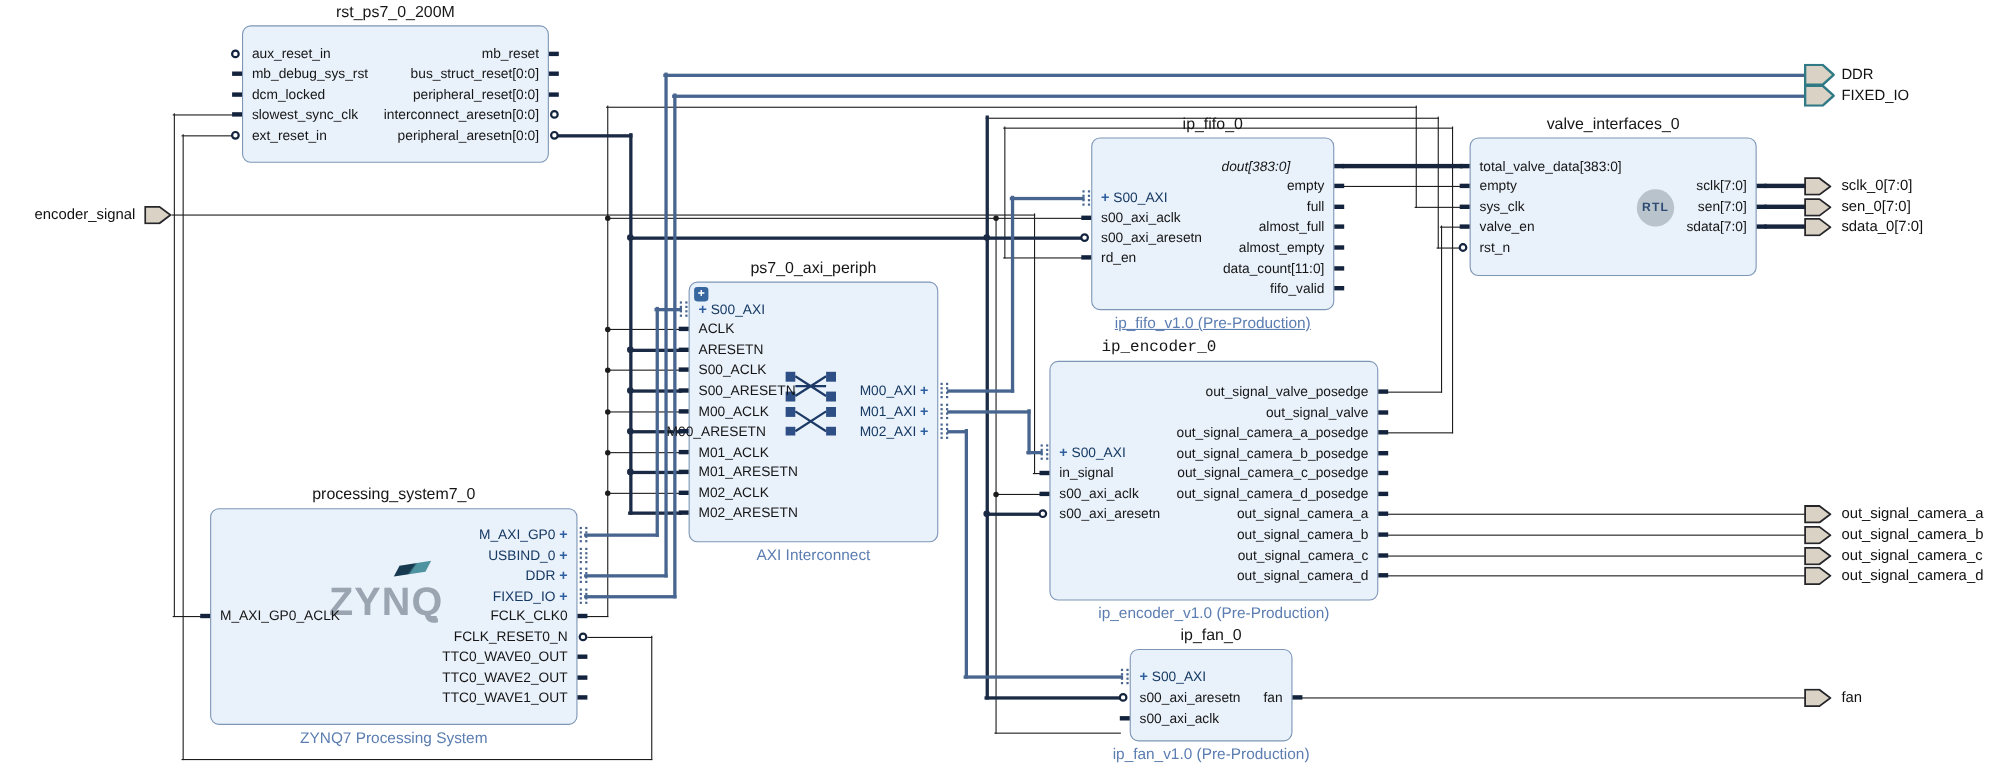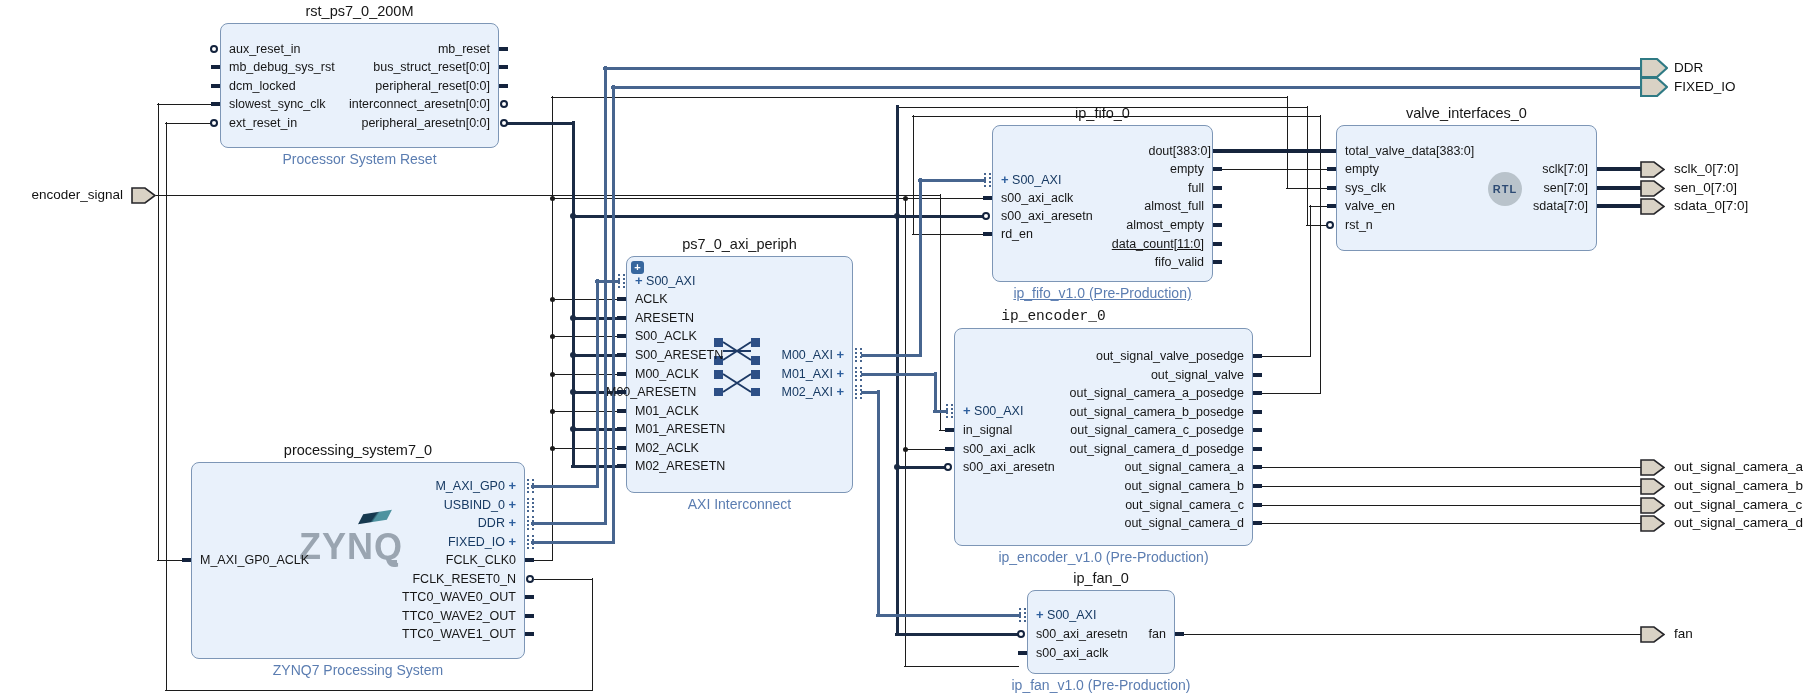--- a/index.html
+++ b/index.html
@@ -111,21 +111,20 @@
     <div class="dot" style="left: 903px; top: 447px; width: 5px; height: 5px; background: rgb(28, 28, 28);"></div>
     <div class="dot" style="left: 570px; top: 213px; width: 6px; height: 6px; background: rgb(27, 43, 69);"></div>
     <div class="dot" style="left: 570px; top: 315px; width: 6px; height: 6px; background: rgb(27, 43, 69);"></div>
     <div class="dot" style="left: 570px; top: 352px; width: 6px; height: 6px; background: rgb(27, 43, 69);"></div>
     <div class="dot" style="left: 570px; top: 389px; width: 6px; height: 6px; background: rgb(27, 43, 69);"></div>
     <div class="dot" style="left: 570px; top: 426px; width: 6px; height: 6px; background: rgb(27, 43, 69);"></div>
     <div class="dot" style="left: 894px; top: 213px; width: 6px; height: 6px; background: rgb(27, 43, 69);"></div>
     <div class="dot" style="left: 894px; top: 464px; width: 6px; height: 6px; background: rgb(27, 43, 69);"></div>
     <div class="block" style="left: 220px; top: 23px; width: 279px; height: 125px;"></div>
     <div class="btitle" style="left: 180px; top: 3px; width: 359px;">rst_ps7_0_200M</div>
-    <div class="blabel" style="left: 160px; top: 151px; width: 399px;">Processor System Reset</div>
     <div class="prow" style="top: 41px; left: 229px;">aux_reset_in</div>
     <div class="invc" style="left: 210px; top: 45px;"></div>
     <div class="prow" style="top: 59px; left: 229px;">mb_debug_sys_rst</div>
     <div class="stub" style="left: 211px; top: 65px; width: 9px; height: 4px; background: rgb(20, 35, 61);"></div>
     <div class="prow" style="top: 78px; left: 229px;">dcm_locked</div>
     <div class="stub" style="left: 211px; top: 84px; width: 9px; height: 4px; background: rgb(20, 35, 61);"></div>
     <div class="prow" style="top: 96px; left: 229px;">slowest_sync_clk</div>
     <div class="stub" style="left: 211px; top: 102px; width: 9px; height: 4px; background: rgb(20, 35, 61);"></div>
     <div class="prow" style="top: 115px; left: 229px;">ext_reset_in</div>
     <div class="invc" style="left: 210px; top: 119px;"></div>
@@ -214,31 +213,31 @@
     <div class="btitle" style="left: 952px; top: 105px; width: 301px;">ip_fifo_0</div>
     <div class="blabel" style="left: 932px; top: 285px; width: 341px; text-decoration: underline;">ip_fifo_v1.0 (Pre-Production)</div>
     <div class="prow" style="top: 172px; left: 1001px;"><span class="plus">+</span>&nbsp;<span class="iface-name">S00_AXI</span></div>
     <div class="hatch" style="left: 984px; top: 173px;"></div>
     <div class="prow" style="top: 190px; left: 1001px;">s00_axi_aclk</div>
     <div class="stub" style="left: 983px; top: 196px; width: 9px; height: 4px; background: rgb(20, 35, 61);"></div>
     <div class="prow" style="top: 208px; left: 1001px;">s00_axi_aresetn</div>
     <div class="invc" style="left: 982px; top: 212px;"></div>
     <div class="prow" style="top: 226px; left: 1001px;">rd_en</div>
     <div class="stub" style="left: 983px; top: 232px; width: 9px; height: 4px; background: rgb(20, 35, 61);"></div>
-    <div class="prow" style="top: 143px; right: 606px;">dout[383:0]</div>
+    <div class="prow" style="top: 143px; right: 644px; font-style: italic;">dout[383:0]</div>
     <div class="stub" style="left: 1213px; top: 149px; width: 9px; height: 4px; background: rgb(20, 35, 61);"></div>
     <div class="prow" style="top: 161px; right: 613px;">empty</div>
     <div class="stub" style="left: 1213px; top: 167px; width: 9px; height: 4px; background: rgb(20, 35, 61);"></div>
     <div class="prow" style="top: 180px; right: 613px;">full</div>
     <div class="stub" style="left: 1213px; top: 186px; width: 9px; height: 4px; background: rgb(20, 35, 61);"></div>
     <div class="prow" style="top: 198px; right: 613px;">almost_full</div>
     <div class="stub" style="left: 1213px; top: 204px; width: 9px; height: 4px; background: rgb(20, 35, 61);"></div>
     <div class="prow" style="top: 217px; right: 613px;">almost_empty</div>
     <div class="stub" style="left: 1213px; top: 223px; width: 9px; height: 4px; background: rgb(20, 35, 61);"></div>
-    <div class="prow" style="top: 236px; right: 613px; text-decoration: underline;">data_count[11:0]</div>
+    <div class="prow" style="top: 236px; right: 613px;">data_count[11:0]</div>
     <div class="stub" style="left: 1213px; top: 242px; width: 9px; height: 4px; background: rgb(20, 35, 61);"></div>
     <div class="prow" style="top: 254px; right: 613px; margin-left: 31px;">fifo_valid</div>
     <div class="stub" style="left: 1213px; top: 260px; width: 9px; height: 4px; background: rgb(20, 35, 61);"></div>
     <div class="block" style="left: 1336px; top: 125px; width: 261px; height: 126px;"></div>
     <div class="btitle" style="left: 1296px; top: 105px; width: 341px;">valve_interfaces_0</div>
     <div class="rtl" style="left: 1488px; top: 172px;">RTL</div>
     <div class="prow" style="top: 143px; left: 1345px;">total_valve_data[383:0]</div>
     <div class="stub" style="left: 1327px; top: 149px; width: 9px; height: 4px; background: rgb(20, 35, 61);"></div>
     <div class="prow" style="top: 161px; left: 1345px;">empty</div>
     <div class="stub" style="left: 1327px; top: 167px; width: 9px; height: 4px; background: rgb(20, 35, 61);"></div>

